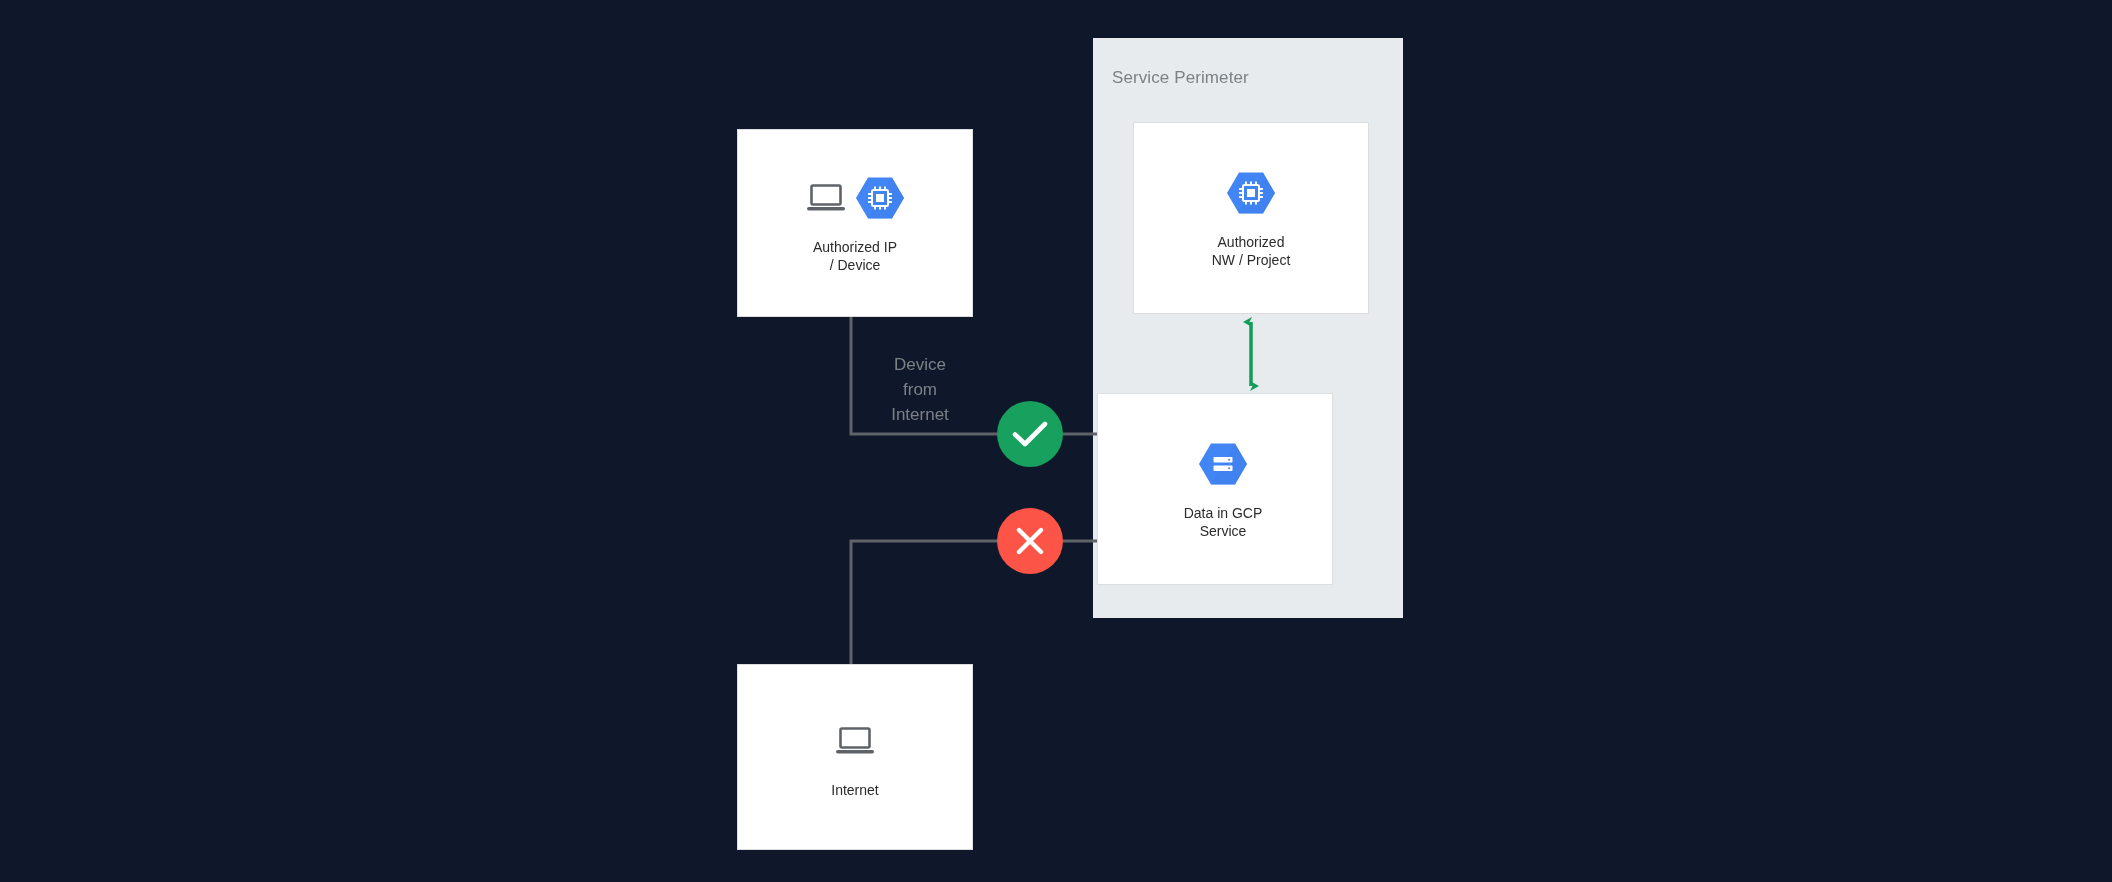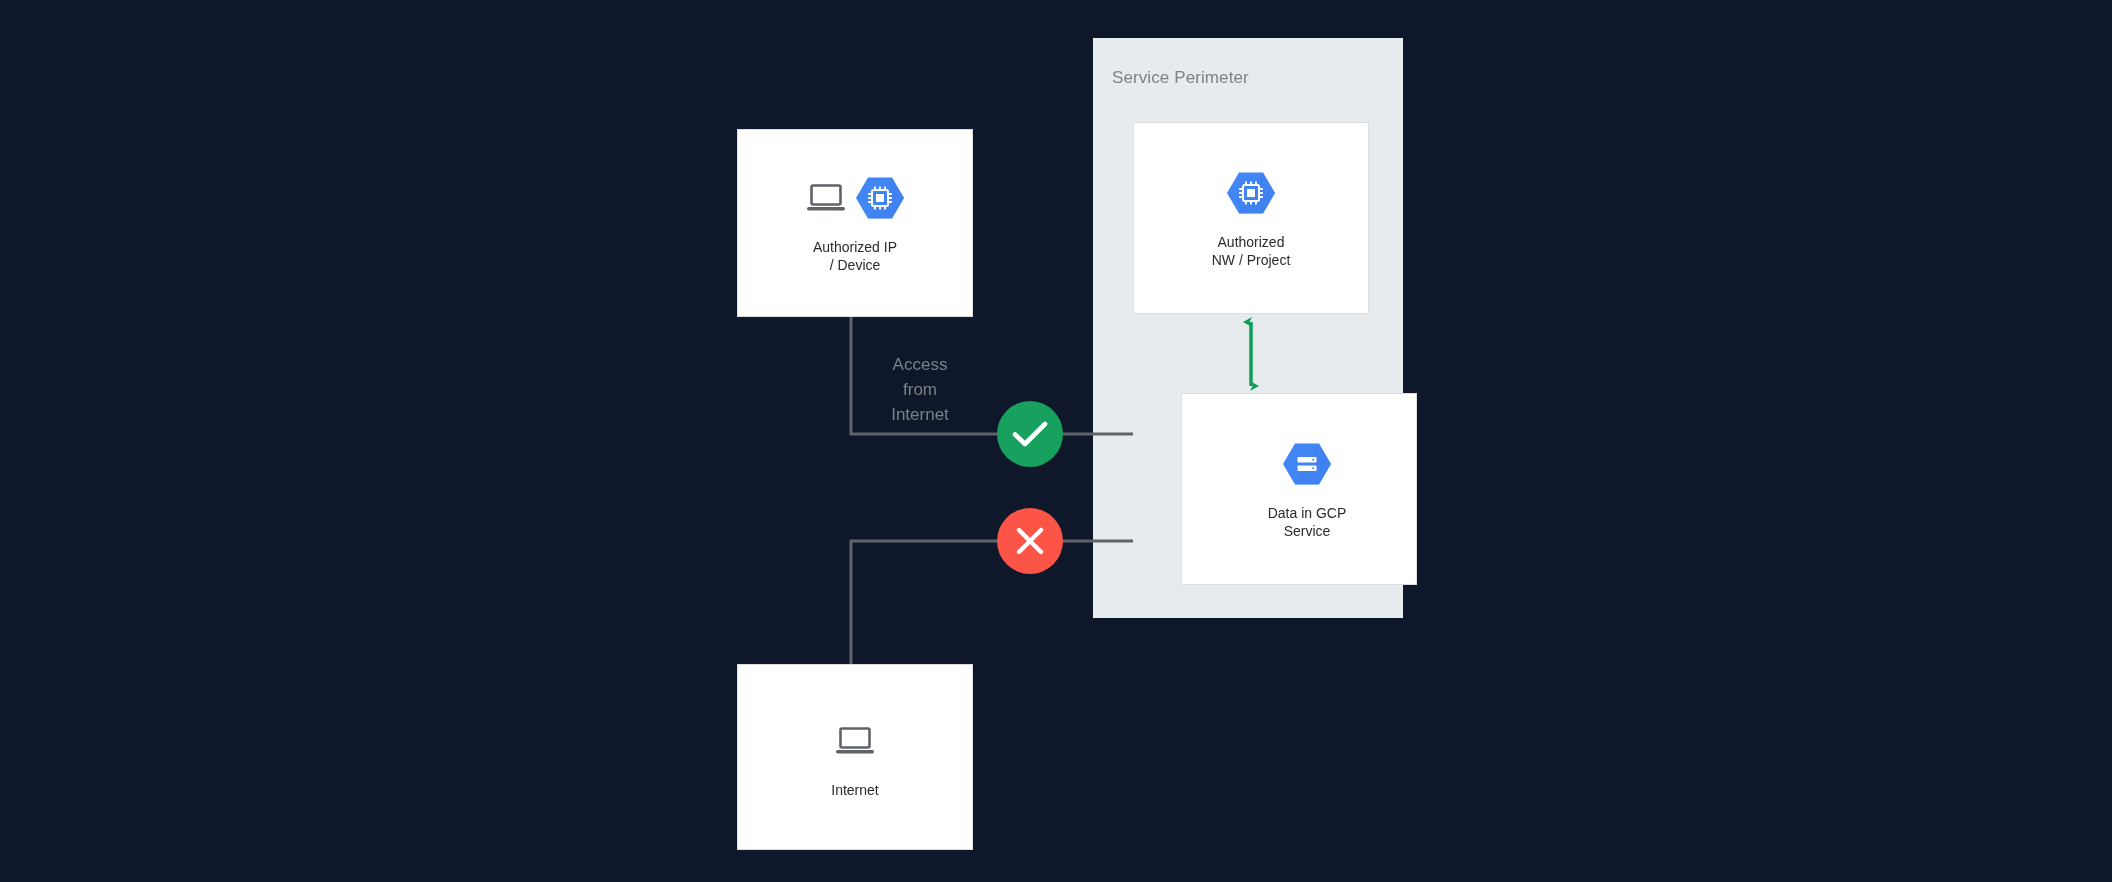--- a/index.html
+++ b/index.html
@@ -69,21 +69,21 @@
   .node-label {
     font-size: 14px;
     line-height: 1.28;
     color: #2b2b2b;
     text-align: center;
     white-space: pre-line;
   }
 
   #node-authorized-device { left: 737px;  top: 129px; width: 236px; height: 188px; }
   #node-authorized-nw     { left: 1133px; top: 122px; width: 236px; height: 192px; justify-content: center; }
-  #node-data-gcp          { left: 1181px; top: 393px; width: 236px; height: 192px; padding-left: 16px; }
+  #node-data-gcp          { left: 1097px; top: 393px; width: 236px; height: 192px; padding-left: 16px; }
   #node-internet          { left: 737px;  top: 664px; width: 236px; height: 186px; }
 
   
   .badge {
     position: absolute;
     width: 66px;
     height: 66px;
     border-radius: 50%;
     display: flex;
     align-items: center;
@@ -225,21 +225,21 @@
   <div class="node" id="node-internet">
     <div class="node-icons">
       <svg width="40" height="30" viewBox="0 0 40 30">
         <rect x="5.5" y="2.5" width="29" height="19" rx="1.5" fill="none" stroke="#5f6368" stroke-width="2.6"></rect>
         <rect x="1" y="24" width="38" height="3.4" rx="1.7" fill="#5f6368"></rect>
       </svg>
     </div>
     <div class="node-label">Internet</div>
   </div>
 
-  <div class="edge-label" id="label-access-from-internet">Access
+  <div class="edge-label" id="label-access-from-internet">Device
 from
 Internet</div>
 
 
   <div class="badge" id="badge-allow">
     <svg width="36" height="28" viewBox="0 0 36 28">
       <path d="M3,14.5 L13,24 L33,4" fill="none" stroke="#ffffff" stroke-width="4.6" stroke-linecap="round" stroke-linejoin="round"></path>
     </svg>
   </div>
 

